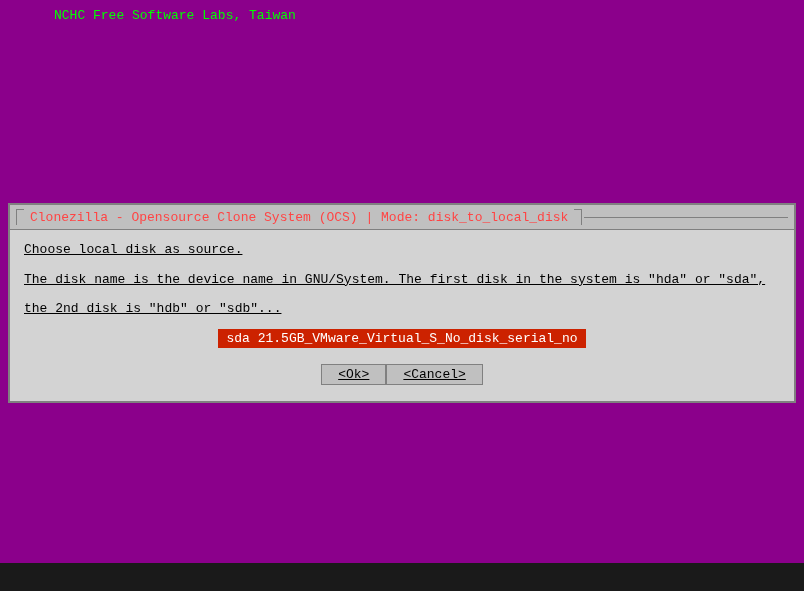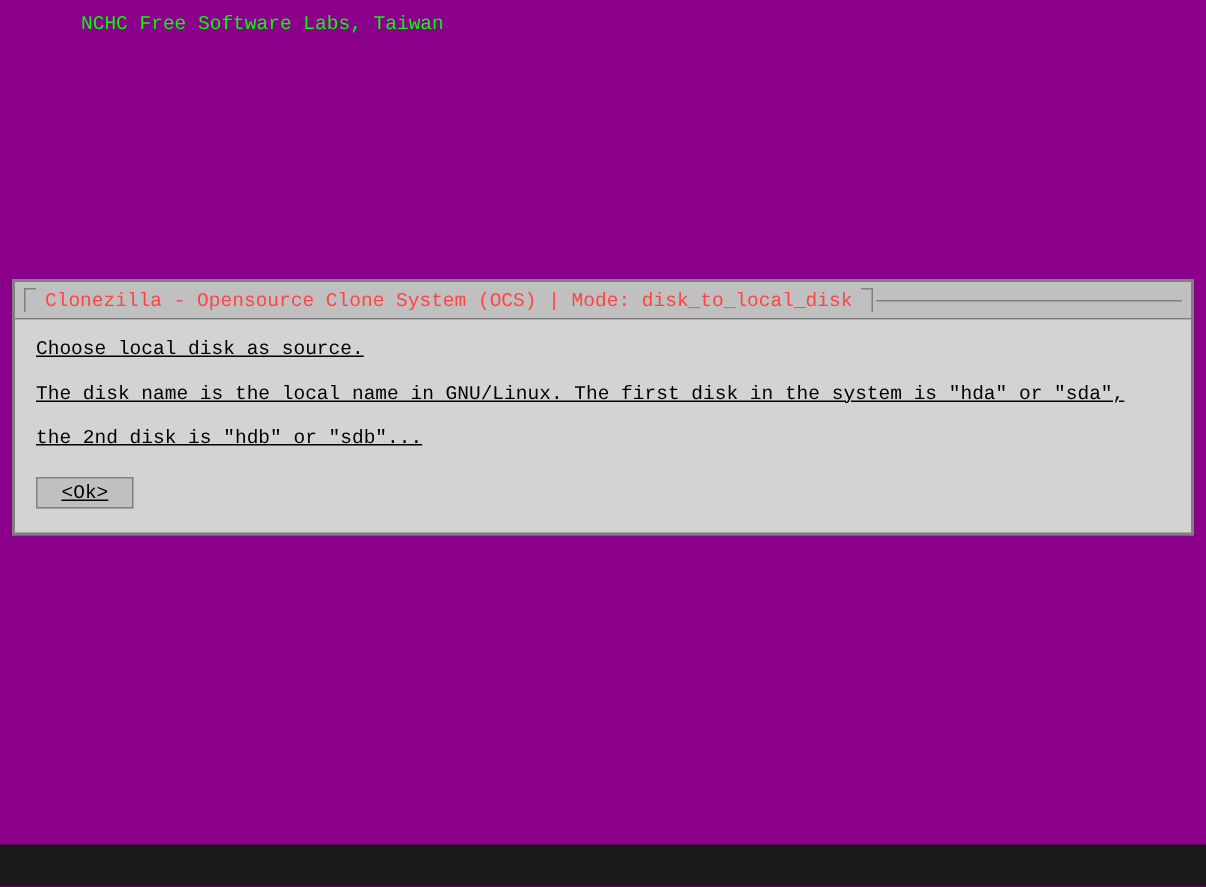--- a/index.html
+++ b/index.html
@@ -23,24 +23,24 @@
       top: 8px;
       left: 8px;
       color: #00ff00;
       font-size: 13px;
       font-family: 'Courier New', Courier, monospace;
       margin-left: 46px;
     }
 
     .dialog-container {
       position: absolute;
-      top: 186px;
+      top: 203px;
       left: 8px;
       right: 8px;
-      background-color: #737373;
+      background-color: #c2410c;
       border: 2px solid #808080;
     }
 
     .dialog-title-bar {
       display: flex;
       align-items: center;
       background-color: #c0c0c0;
       padding: 4px 6px;
       border-bottom: 1px solid #808080;
     }
@@ -112,21 +112,21 @@
       text-align: center;
       margin: 2px 0;
     }
 
     .disk-item.normal {
       color: #000000;
     }
 
     .button-row {
       display: flex;
-      justify-content: space-between;
+      justify-content: center;
       margin-top: 16px;
       padding-bottom: 6px;
     }
 
     .dialog-button {
       font-family: 'Courier New', Courier, monospace;
       font-size: 13px;
       color: #000000;
       background-color: #c0c0c0;
       border: 1px solid #808080;
@@ -151,25 +151,29 @@
 <div class="dialog-container">
   <div class="dialog-title-bar">
     <div class="title-tab-left"></div>
     <span class="title-text">Clonezilla - Opensource Clone System (OCS) | Mode: disk_to_local_disk</span>
     <div class="title-tab-right"></div>
     <div class="title-line"></div>
   </div>
 
   <div class="dialog-body">
     <div class="instruction-text">Choose local disk as source.</div>
-    <div class="instruction-text">The disk name is the local name in GNU/Linux. The first disk in the system is "hda" or "sda",</div>
+    <div class="instruction-text">The disk name is the device name in GNU/System. The first disk in the system is "hda" or "sda",</div>
     <div class="instruction-text">the 2nd disk is "hdb" or "sdb"...</div>
 
     <div class="disk-list">
+      <div class="disk-item-wrapper">
+        <span class="disk-item selected">sda 21.5GB_VMware_Virtual_S_No_disk_serial_no</span>
+      </div>
     </div>
 
     <div class="button-row">
       <button class="dialog-button">&lt;Ok&gt;</button>
+      <button class="dialog-button">&lt;Cancel&gt;</button>
     </div>
   </div>
 </div>
 
 <div class="bottom-bar"></div>
 
 </body></html>

